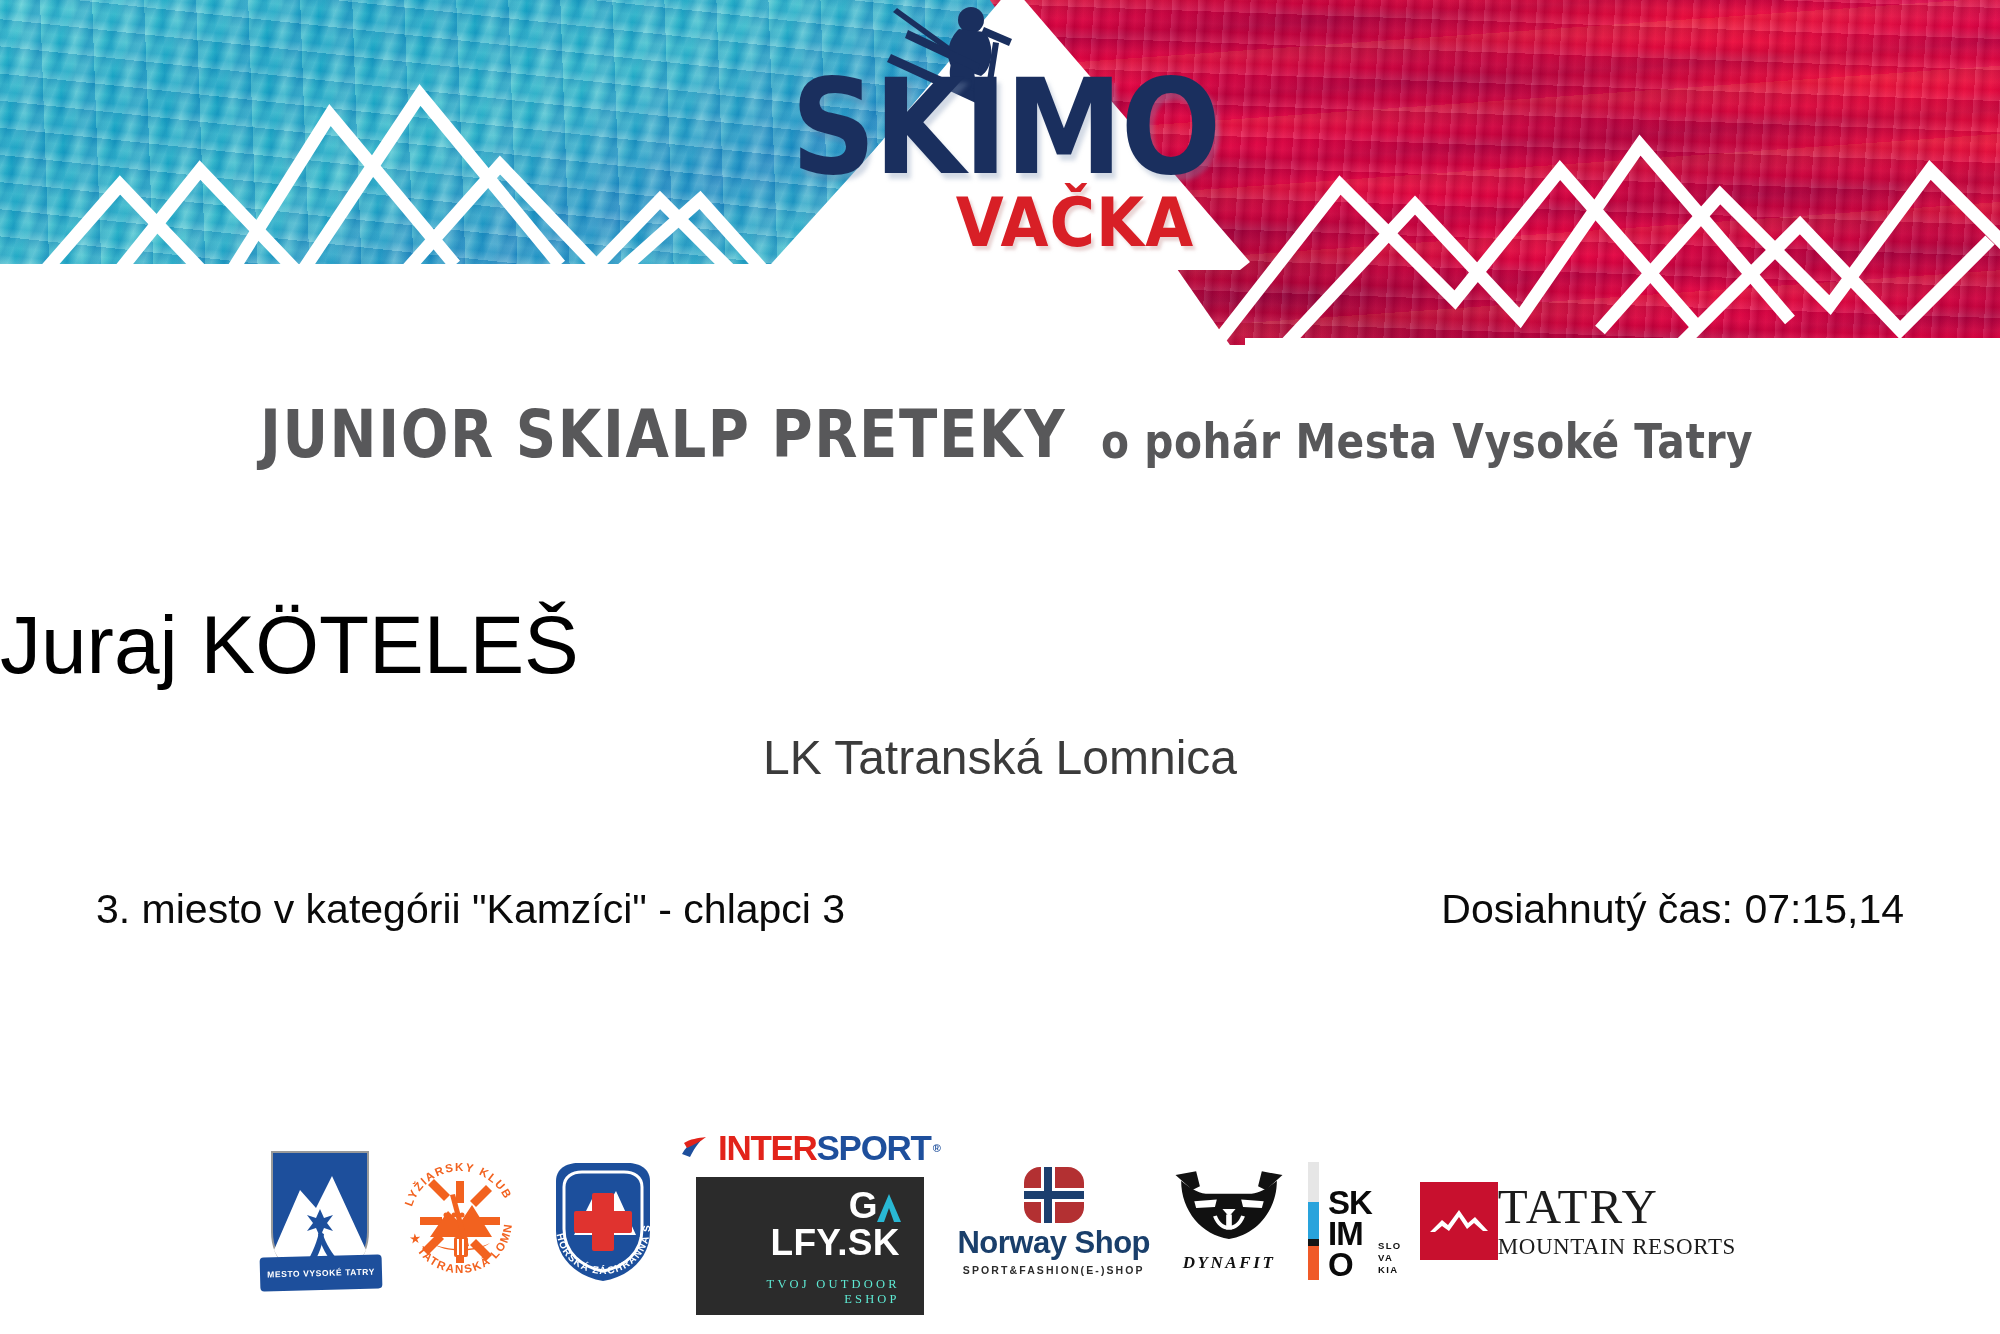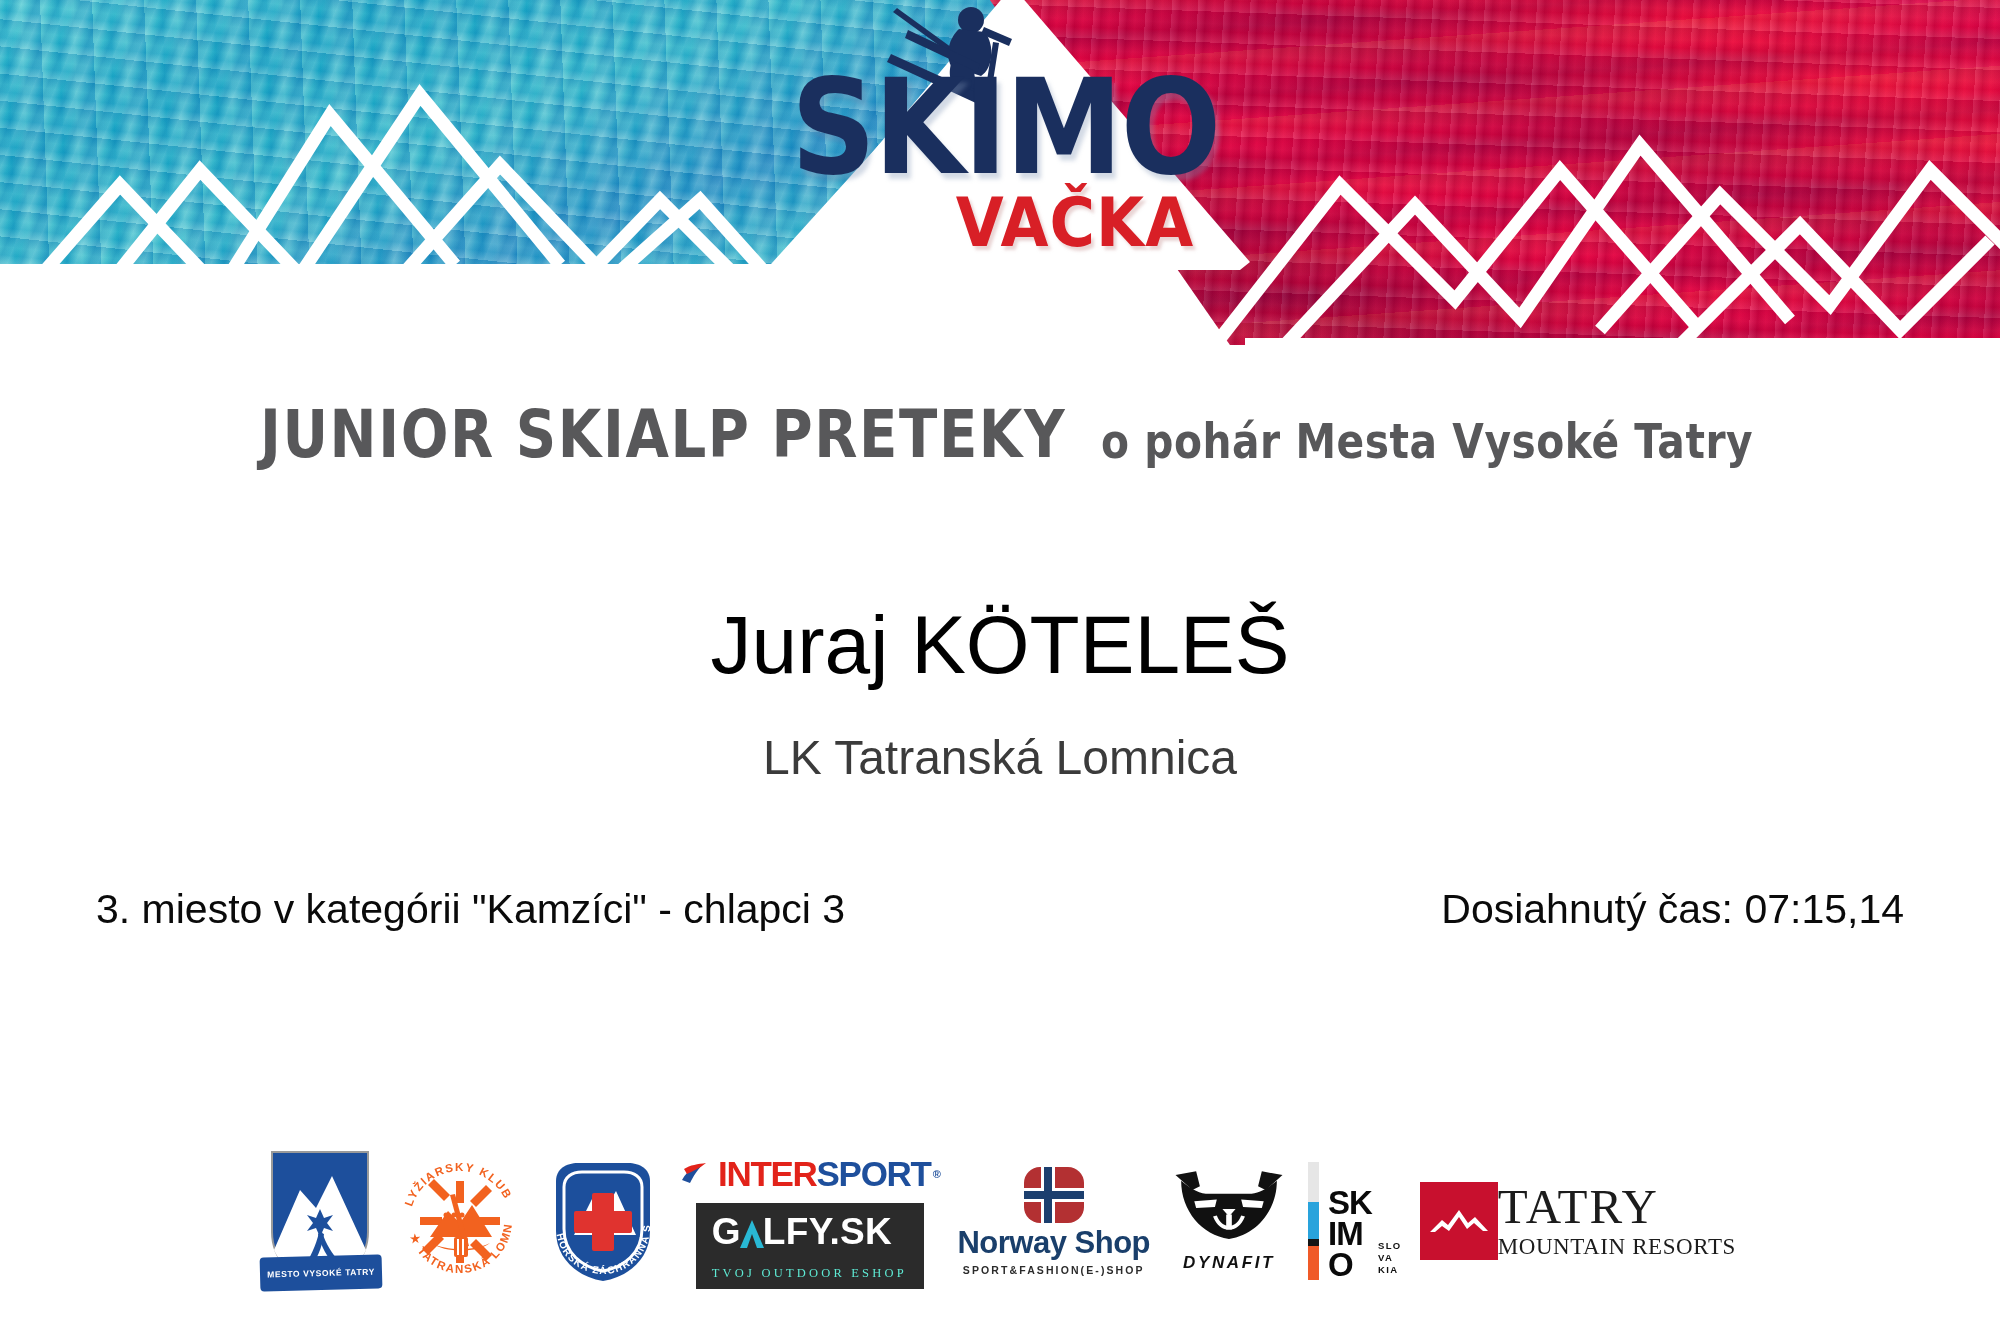--- a/index.html
+++ b/index.html
@@ -142,21 +142,21 @@
     transform-origin: left bottom;
     white-space: nowrap;
   }
 
   
   .recipient-name {
     position: absolute;
     left: 0;
     top: 598px;
     width: 2000px;
-    text-align: center;
+    text-align: left;
     font-family: "Liberation Sans", sans-serif;
     font-weight: normal;
     font-size: 82px;
     letter-spacing: 0px;
     color: #000000;
   }
 
   .recipient-club {
     position: absolute;
     left: 0;
@@ -264,21 +264,21 @@
   
   .is-galfy { display: flex; flex-direction: column; align-items: center; gap: 9px; }
   .is-word {
     font-family: "Liberation Sans", sans-serif; font-weight: bold;
     font-size: 35px; letter-spacing: -1.3px; display: flex; align-items: center;
   }
   .is-word .red { color: #e2231a; }
   .is-word .blue { color: #1e4f9c; }
   .is-word .reg { font-size: 11px; color:#1e4f9c; vertical-align: super; margin-left:2px; }
   .galfy-box {
-    background: #2b2b2b; padding: 10px 16px 8px; width: 228px; text-align: left;
+    background: #2b2b2b; padding: 10px 24px 8px; width: 228px; text-align: right;
   }
   .galfy-main {
     font-family: "Liberation Sans", sans-serif; font-weight: bold;
     font-size: 37px; color: #ffffff; letter-spacing: 0.3px; line-height: 1;
     position: relative; display: inline-block;
   }
   .galfy-sub {
     font-family: Liberation Serif, serif;
     font-size: 12.5px; color: #5eead4; letter-spacing: 3.2px; margin-top: 16px;
   }
@@ -289,21 +289,21 @@
     font-family: "Liberation Sans", sans-serif; font-weight: bold;
     font-size: 31px; color: #1a3f6b; letter-spacing: -0.5px; margin-top: 2px;
   }
   .nw-sub {
     font-family: "Liberation Sans", sans-serif; font-weight: bold;
     font-size: 10.5px; color: #2b2b2b; letter-spacing: 2.1px; margin-top: 3px;
   }
 
   
   .dyn-word {
-    font-family: Liberation Sans, sans-serif; font-weight: bold;
+    font-family: Liberation Serif, serif; font-weight: bold;
     font-size: 17px; color: #111; letter-spacing: 2.6px;
     font-style: italic; margin-top: 8px;
   }
 
   
   .skimo-sk { display: flex; align-items: stretch; gap: 9px; }
   .skimo-bar { width: 11px; height: 118px; display: flex; flex-direction: column; }
   .skimo-bar i { display: block; width: 100%; }
   .skimo-bar i:nth-child(1){ height: 34%; background:#e6e6e6; }
   .skimo-bar i:nth-child(2){ height: 31%; background:#29a3dc; }

